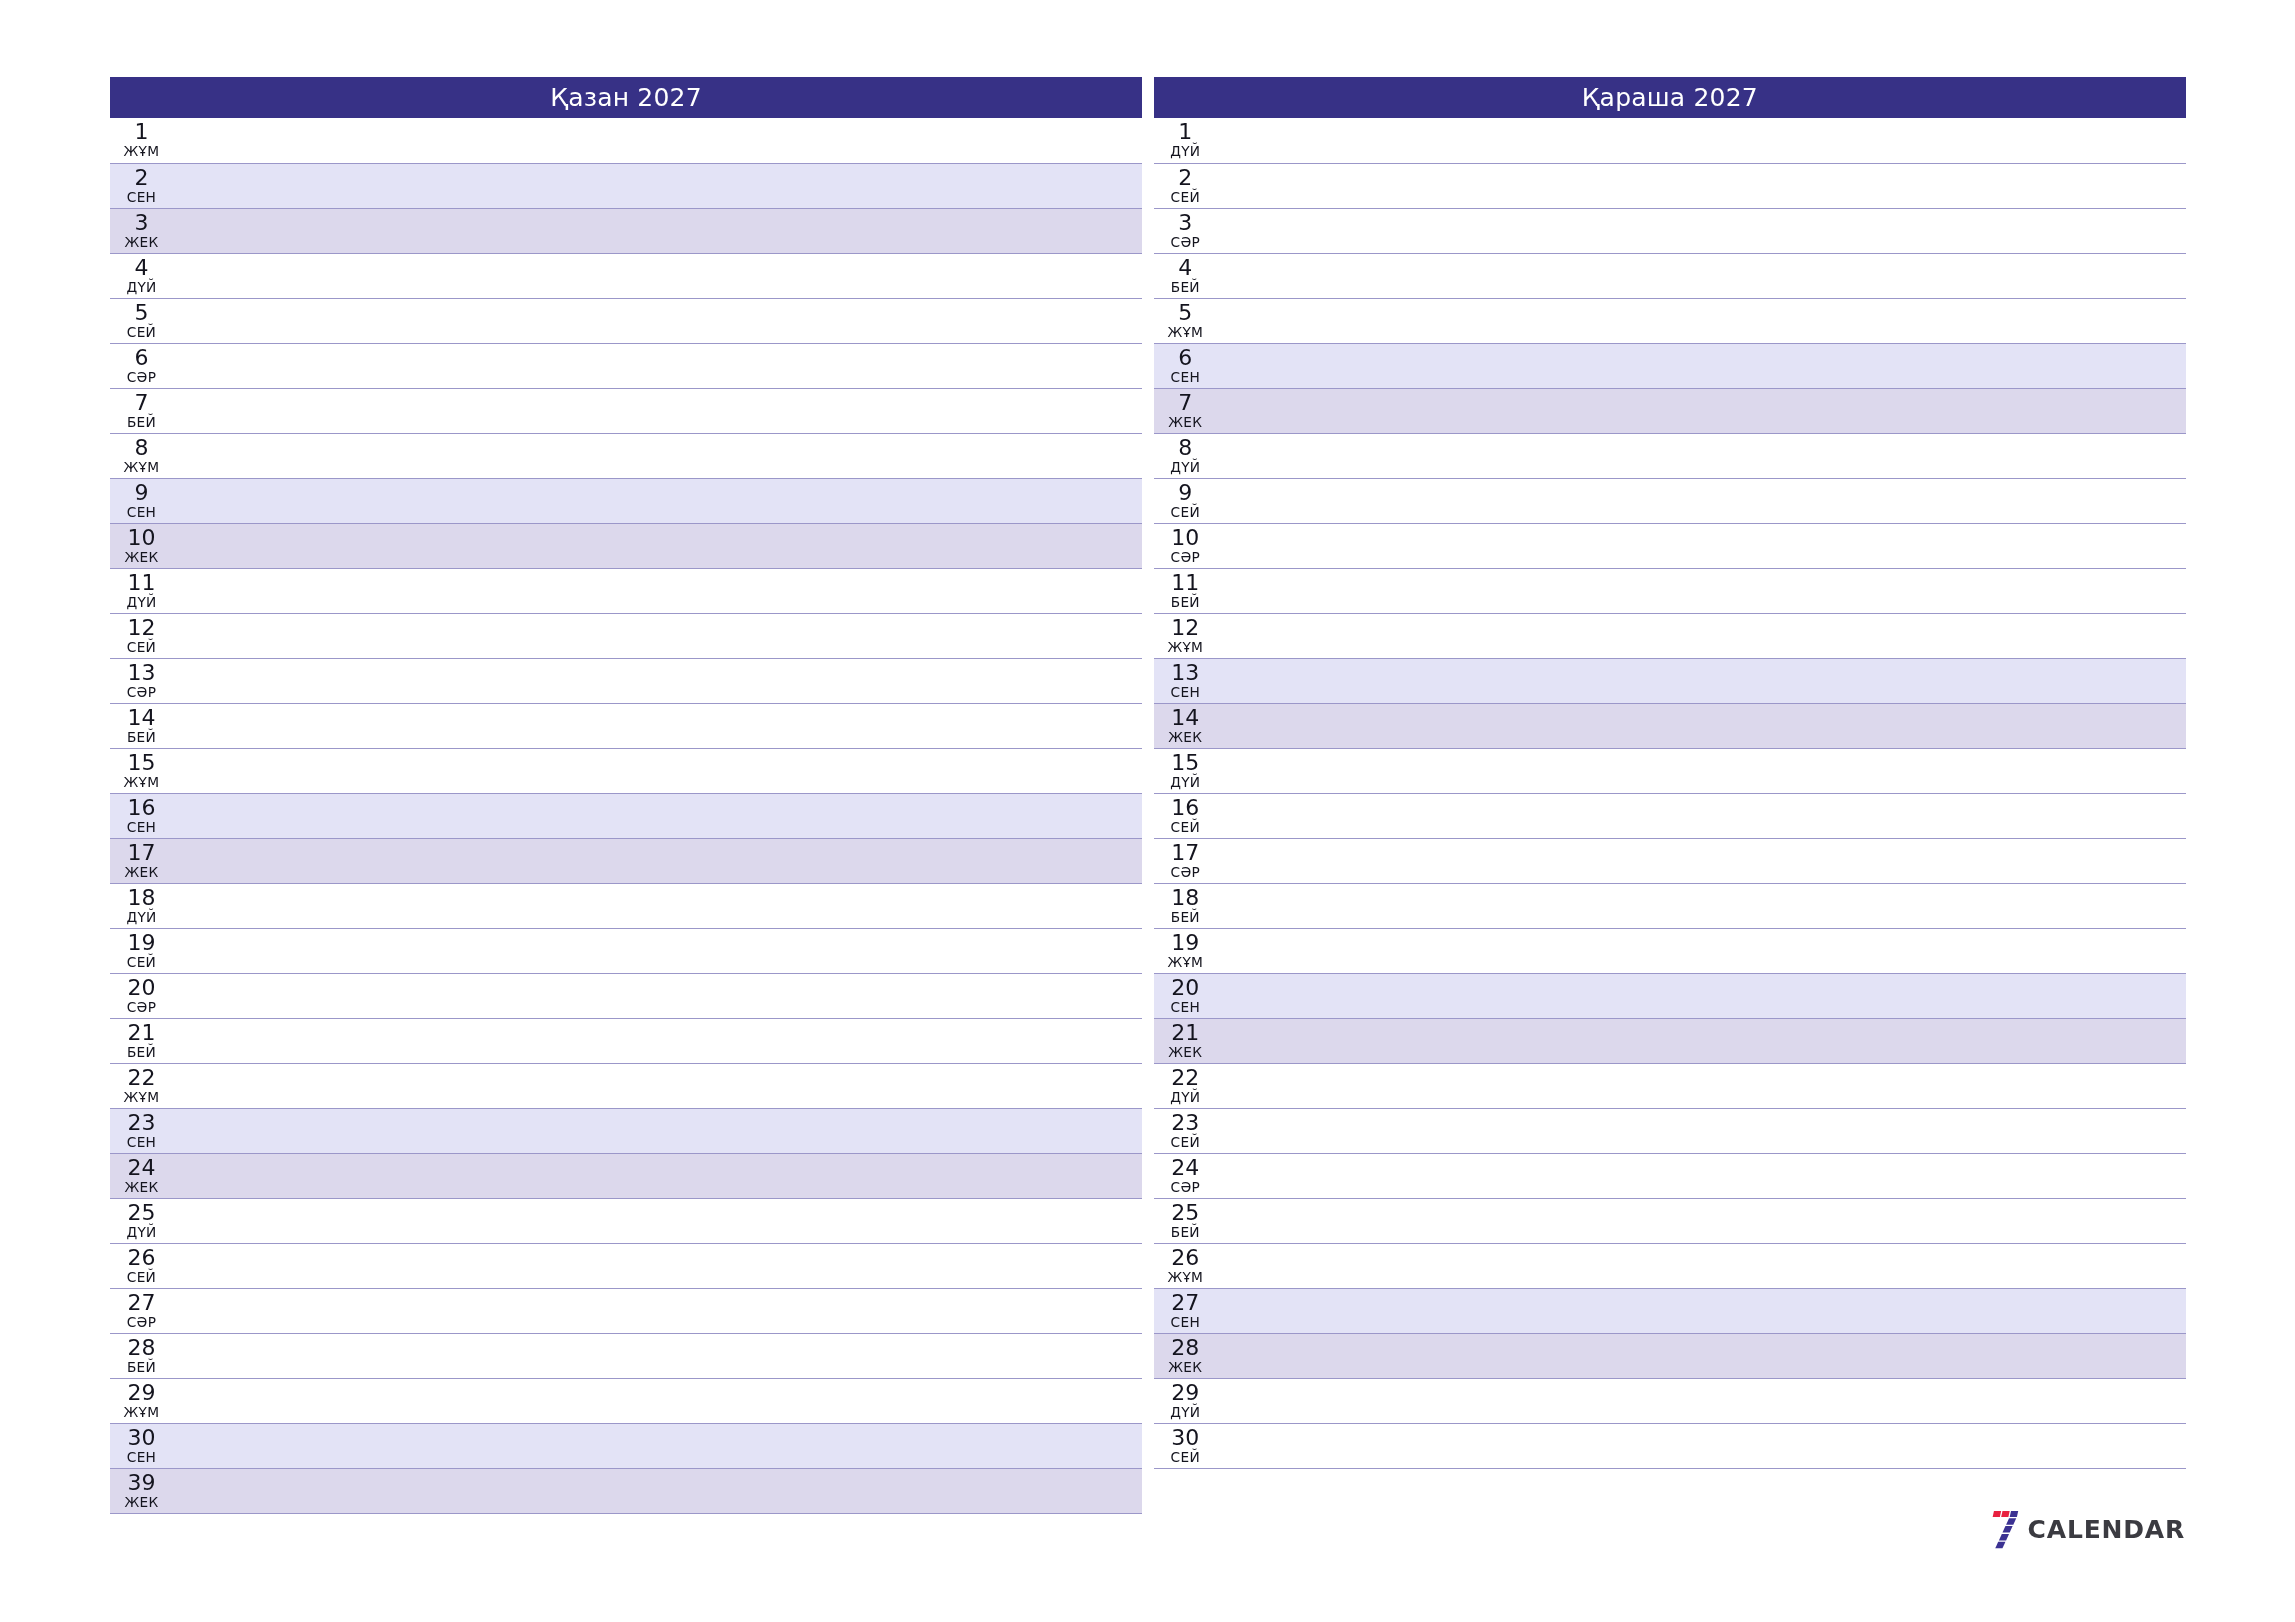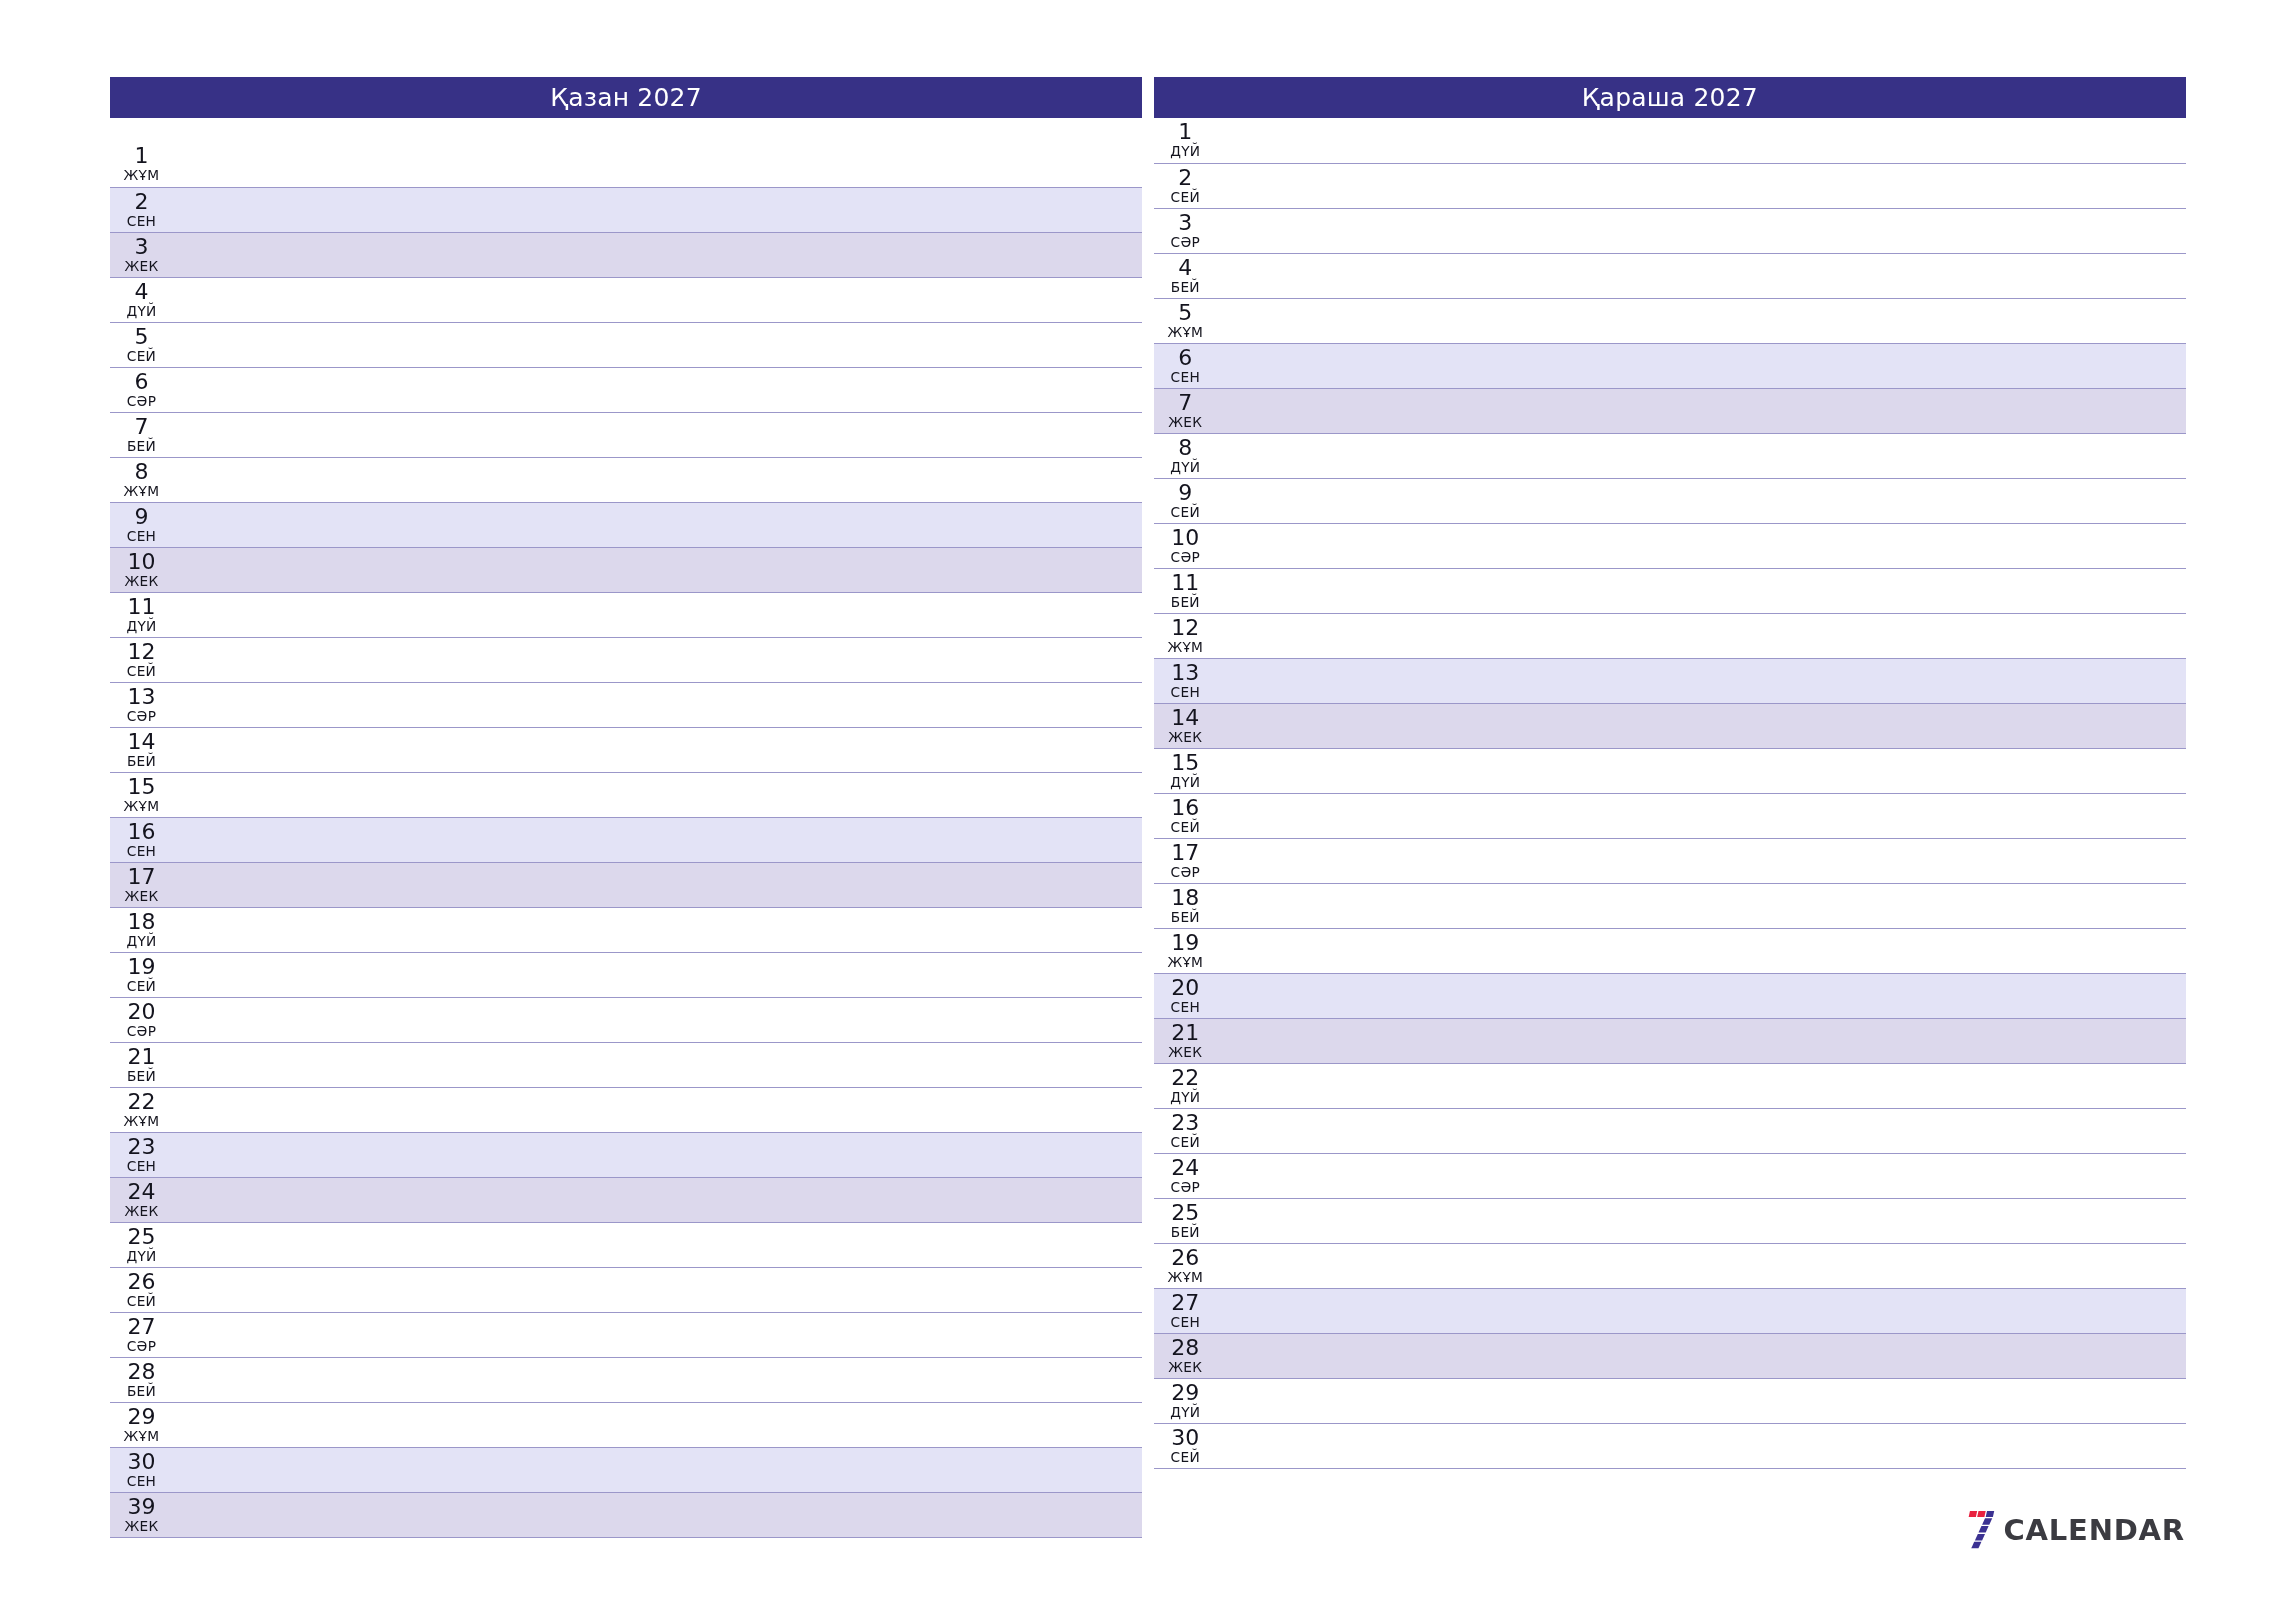--- a/index.html
+++ b/index.html
@@ -29,21 +29,21 @@
     align-items: flex-start;
     width: 2076px;
     height: 1468px;
   }
 
   .month-col {
     width: 1032px;
     display: flex;
     flex-direction: column;
   }
-  .month-col.left { margin-right: 11.8px; gap: 24px; }
+  .month-col.left { margin-right: 11.8px; }
 
   .month-header {
     height: 41px;
     background: #373186;
     color: #ffffff;
     display: flex;
     align-items: center;
     justify-content: center;
     font-size: 25px;
     font-weight: 400;
@@ -113,21 +113,21 @@
     align-items: center;
     height: 41px;
   }
   .logo-mark {
     width: 37px;
     height: 38px;
     margin-right: 7.9px;
     flex: none;
   }
   .logo-text {
-    font-size: 29px;
+    font-size: 25px;
     font-weight: 700;
     letter-spacing: 0.8px;
     color: #3b3b41;
     font-family: "DejaVu Sans", "Liberation Sans", sans-serif;
   }
 </style>
 </head>
 <body>
 
 <div id="page">

